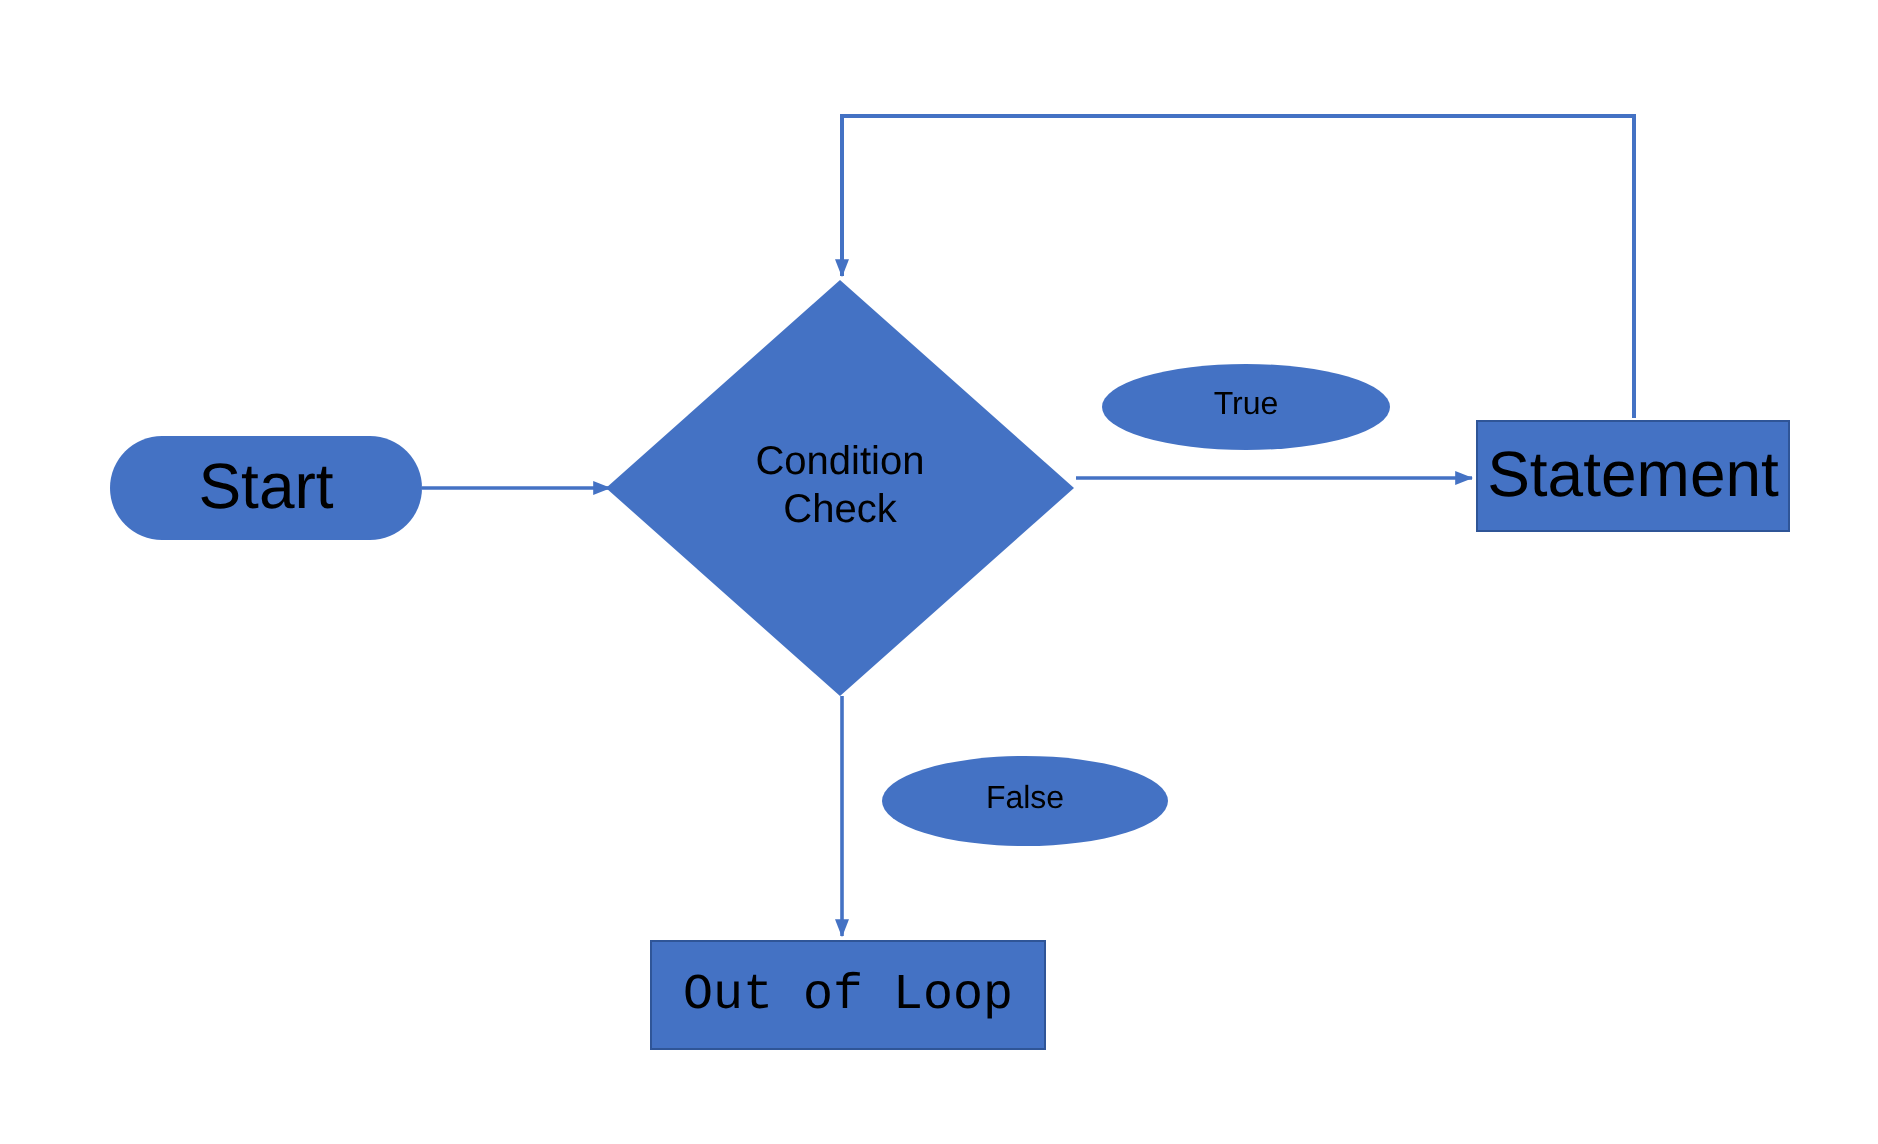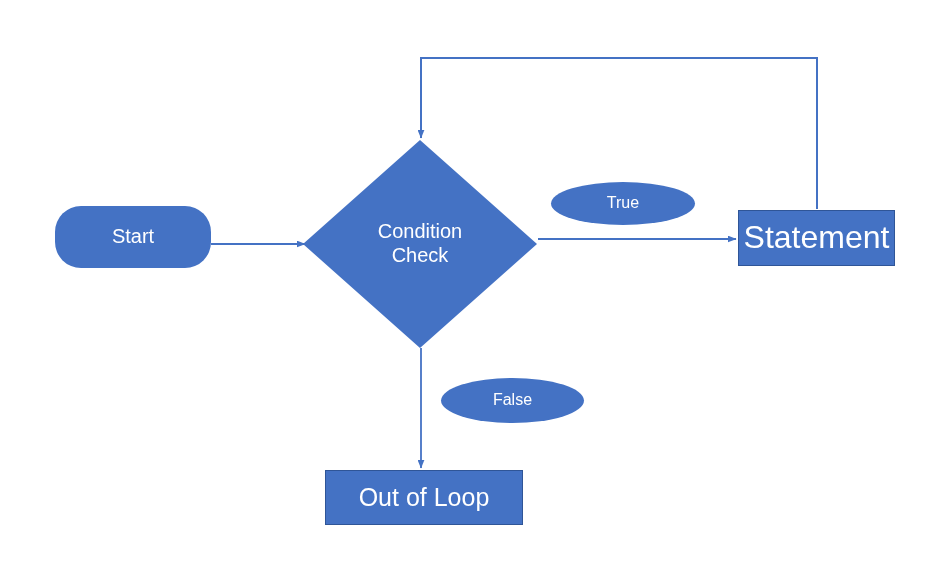--- a/index.html
+++ b/index.html
@@ -25,34 +25,34 @@
     width: 939px;
     height: 572px;
     pointer-events: none;
   }
   .node {
     position: absolute;
     display: flex;
     align-items: center;
     justify-content: center;
     text-align: center;
-    color: #ffffff;
+    color: #000000;
     box-sizing: border-box;
     line-height: 1.18;
     white-space: pre-line;
   }
   
   #node-start {
     left: 55px;
-    top: 206px;
+    top: 218px;
     width: 156px;
-    height: 62px;
+    height: 52px;
     background: #4472C4;
     border-radius: 26px;
-    font-size: 20px;
+    font-size: 32px;
   }
   
   #node-decision {
     left: 303px;
     top: 140px;
     width: 234px;
     height: 208px;
     background: #4472C4;
     clip-path: polygon(50% 0%, 100% 50%, 50% 100%, 0% 50%);
     font-size: 20px;
@@ -68,20 +68,21 @@
     font-size: 32px;
   }
   #node-outofloop {
     left: 325px;
     top: 470px;
     width: 198px;
     height: 55px;
     background: #4472C4;
     border: 1.6px solid #2F5597;
     font-size: 25px;
+    font-family: Liberation Mono, monospace;
   }
   
   .label-ellipse {
     background: #4472C4;
     border-radius: 50%;
     font-size: 16px;
   }
   #node-true-label {
     left: 551px;
     top: 182px;

